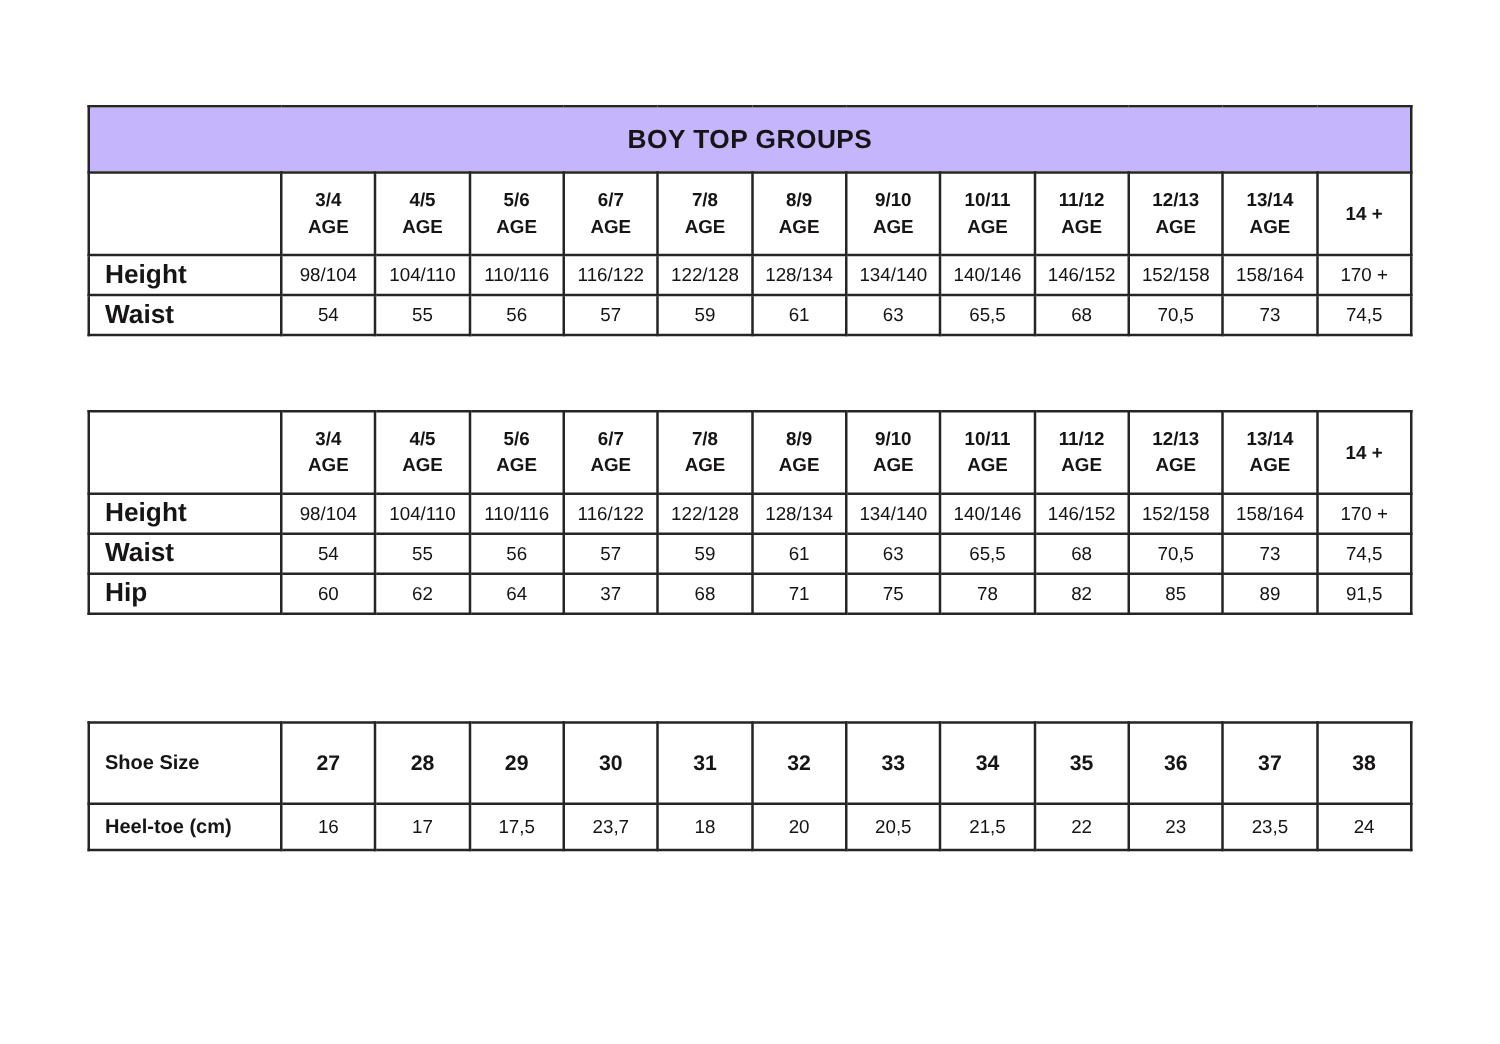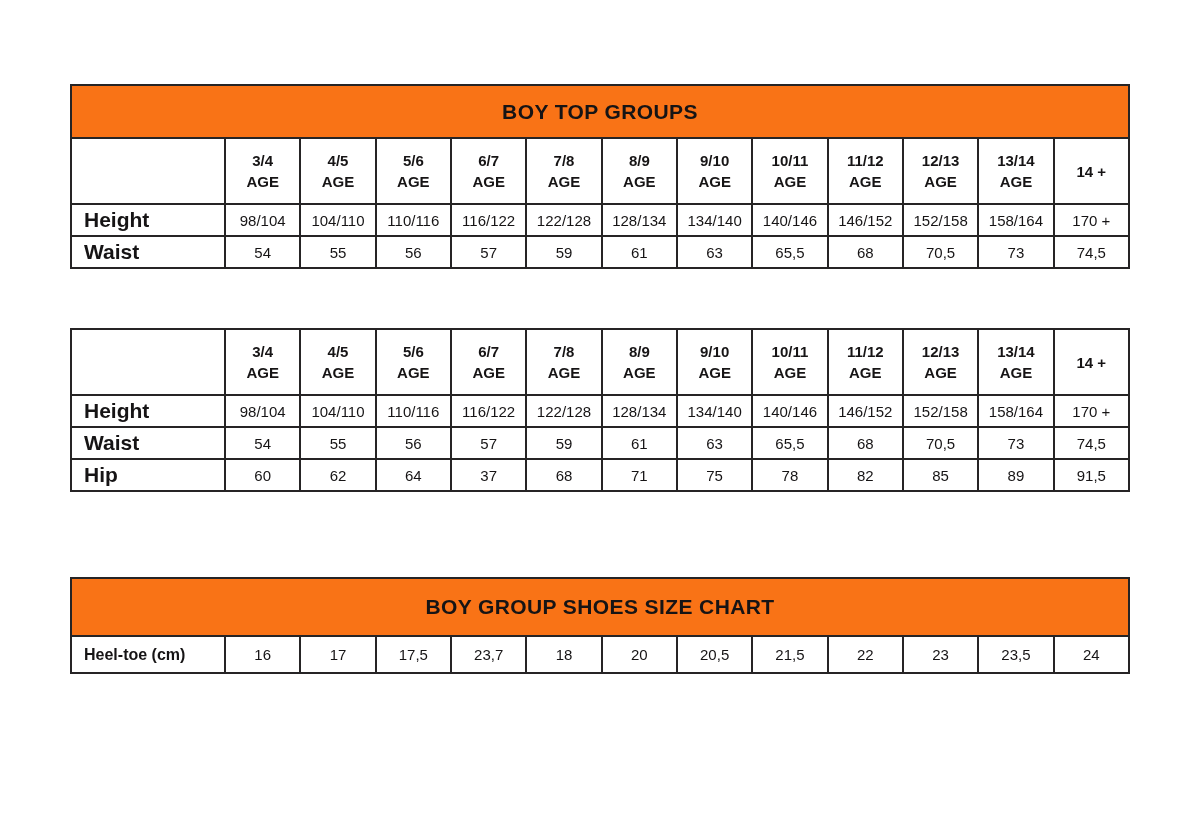--- a/index.html
+++ b/index.html
@@ -21,21 +21,21 @@
   }
   table.chart td {
     border: 2px solid #262425;
     color: #161415;
     overflow: hidden;
   }
   col.c-label { width: 154px; }
 
   
   tr.band td {
-    background: #f97316;
+    background: #c4b5fd;
     text-align: center;
     vertical-align: middle;
     font-weight: bold;
     font-size: 21px;
     letter-spacing: 0.4px;
   }
   .t1 tr.band td, .t2 tr.band td { height: 53px; }
   .t3 tr.band td { height: 58px; }
 
   
@@ -308,22 +308,34 @@
         <col>
         <col>
         <col>
         <col>
         <col>
         <col>
         <col>
         <col>
     </colgroup>
     <tbody>
-        <tr class="band">
-      <td colspan="13">BOY GROUP SHOES SIZE CHART</td>
+    <tr class="sizerow">
+      <td class="rowlabel">Shoe Size</td>
+      <td class="sizeval">27</td>
+      <td class="sizeval">28</td>
+      <td class="sizeval">29</td>
+      <td class="sizeval">30</td>
+      <td class="sizeval">31</td>
+      <td class="sizeval">32</td>
+      <td class="sizeval">33</td>
+      <td class="sizeval">34</td>
+      <td class="sizeval">35</td>
+      <td class="sizeval">36</td>
+      <td class="sizeval">37</td>
+      <td class="sizeval">38</td>
     </tr>
     <tr class="heelrow">
       <td class="rowlabel">Heel-toe (cm)</td>
       <td class="val">16</td>
       <td class="val">17</td>
       <td class="val">17,5</td>
       <td class="val">23,7</td>
       <td class="val">18</td>
       <td class="val">20</td>
       <td class="val">20,5</td>

